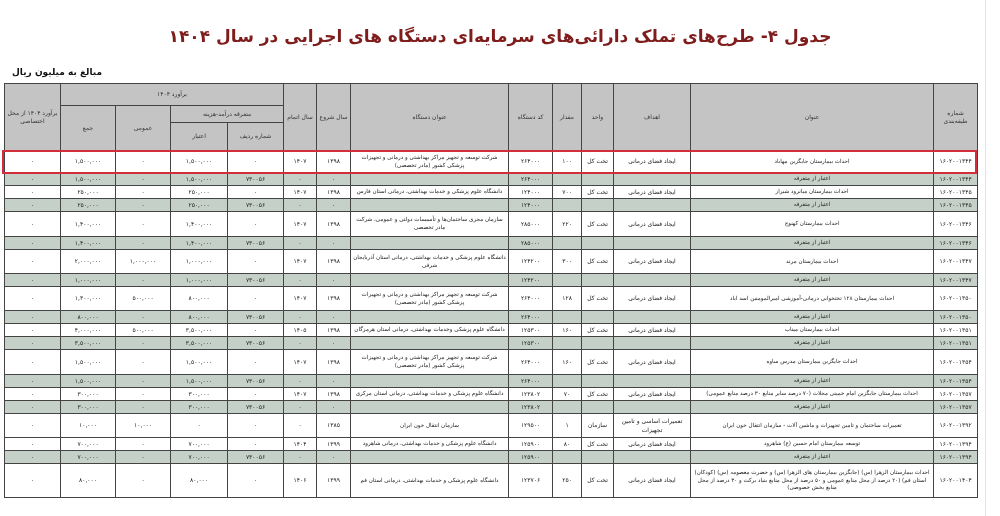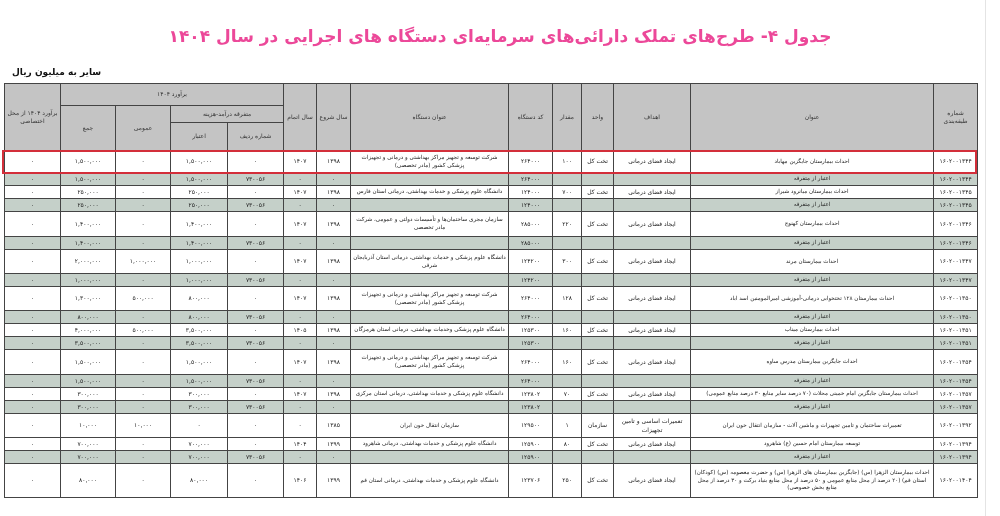--- a/index.html
+++ b/index.html
@@ -1,32 +1,32 @@
 <!DOCTYPE html>
 <html><head>
 <meta charset="utf-8">
 <style>
   html, body { margin:0; padding:0; background:#ffffff; }
   body { width:1000px; height:516px; overflow:hidden; position:relative; font-family:"DejaVu Sans", sans-serif; color:#222; }
-  .title { position:absolute; top:26px; left:0; width:1000px; text-align:center; font-size:17px; font-weight:bold; direction:rtl; color:#ec4899; }
+  .title { position:absolute; top:26px; left:0; width:1000px; text-align:center; font-size:17px; font-weight:bold; direction:rtl; color:#7f1d1d; }
   .unit-note { position:absolute; top:67px; left:12px; font-size:9px; font-weight:bold; direction:rtl; color:#111; }
   .vbar { position:absolute; top:0; right:0; width:14px; height:516px; background:#ffffff; border-left:1px solid #e4e4e4; }
   table { position:absolute; top:83px; left:4px; border-collapse:collapse; table-layout:fixed; direction:rtl; width:973px; }
   th, td { border:1px solid #444; font-size:6px; text-align:center; vertical-align:middle; padding:0 2px; overflow:hidden; line-height:1.35; }
   th { background:#c4c4c4; font-weight:normal; color:#333; }
   tr.main td { background:#ffffff; }
   tr.sub td { background:#c5d0c9; }
   td.t { font-size:5.6px; }
   .hl-box { position:absolute; left:2px; top:150px; width:975px; height:24px; border:2px solid #d32f3a; box-sizing:border-box; pointer-events:none; }
 </style>
 </head>
 <body>
 
 <div class="title">جدول ۴- طرح‌های تملک دارائی‌های سرمایه‌ای دستگاه های اجرایی در سال ۱۴۰۴</div>
-<div class="unit-note">سایر به میلیون ریال</div>
+<div class="unit-note">مبالغ به میلیون ریال</div>
 
 <table>
   <colgroup>
     <col style="width:44px">
       <col style="width:243px">
       <col style="width:77px">
       <col style="width:32px">
       <col style="width:29px">
       <col style="width:44px">
       <col style="width:158px">

